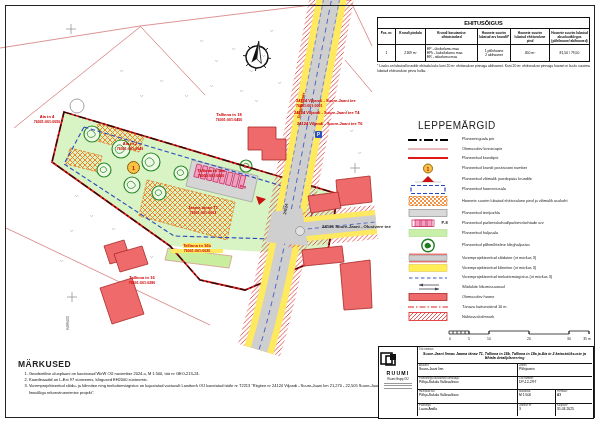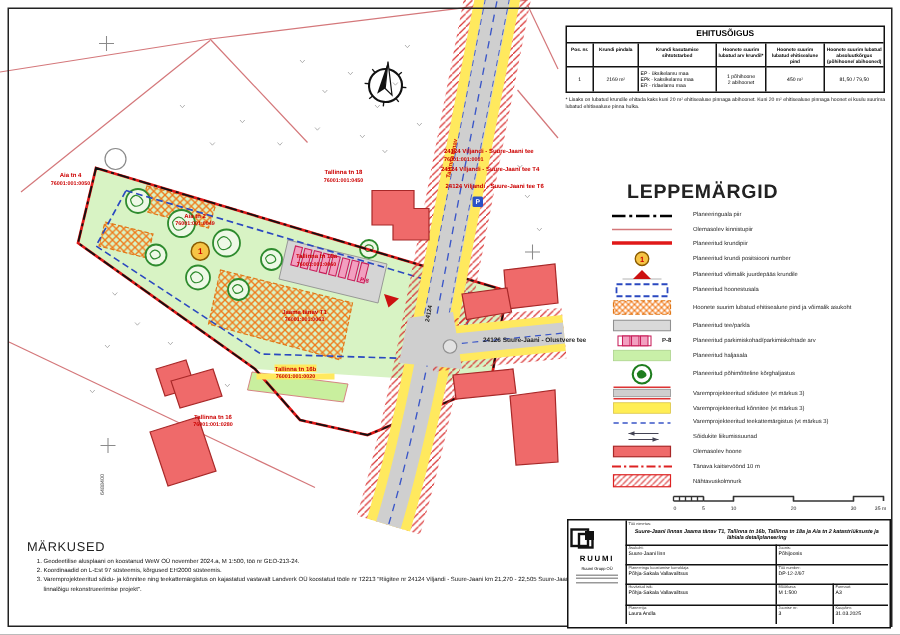--- a/index.html
+++ b/index.html
@@ -34,21 +34,21 @@
   #ehitus .ttitle{border-bottom:1px solid #111;text-align:center;font-weight:bold;font-size:5.6px;padding:2px 0;}
   .tgrid{display:grid;grid-template-columns:18px 30px 52px 33px 39px 39px;}
   .tgrid>div{border-right:1px solid #111;border-bottom:1px solid #111;padding:1.5px 1px;text-align:center;}
   .tgrid>div:nth-child(6n){border-right:none;}
   .tgrid .hd{font-weight:bold;font-size:3.2px;line-height:1.25;}
   .tgrid .bd{font-size:3.4px;line-height:1.3;border-bottom:none;display:flex;flex-direction:column;justify-content:center;}
   .tgrid .bd.la{align-items:flex-start;text-align:left;}
   #tfoot{font-size:3.4px;line-height:1.3;margin-top:2px;color:#111;}
 
   #legend{left:400px;top:120px;width:192px;}
-  #legend h2{margin:0 0 4px 18px;font-size:13px;font-weight:700;letter-spacing:.5px;color:#222;}
+  #legend h2{margin:0 0 4px 18px;font-size:10px;font-weight:400;letter-spacing:.5px;color:#222;}
   .lrow{display:flex;align-items:center;min-height:9.3px;}
   .lsw{width:56px;flex:none;display:flex;align-items:center;justify-content:center;}
   .llab{font-size:3.9px;line-height:1.15;color:#222;padding-left:6px;}
   .lbadge{font-size:4px;color:#222;margin-left:3px;font-weight:bold;}
 
   #scalebar{left:447px;top:328px;width:146px;height:15px;}
 
   #titleblock{left:378px;top:346px;width:214px;height:71px;border:1px solid #111;font-size:3.2px;}
   .tb-cell{position:absolute;border-color:#111;}
   .tb-lab{font-size:2.6px;color:#333;display:block;padding:1px 0 0 2px;}
@@ -56,21 +56,21 @@
   #tb-logo{left:0;top:0;width:38px;height:69px;border-right:1px solid #111;text-align:center;}
   #tb-title{left:38px;top:0;width:175px;height:16px;border-bottom:1px solid #111;}
   #tb-title .proj{font-size:3.6px;font-weight:bold;font-style:italic;text-align:center;display:block;padding:1px 3px;line-height:1.25;}
   .tb-row{position:absolute;left:38px;width:175px;height:13.2px;border-bottom:1px solid #111;}
   .tb-split{position:absolute;top:0;bottom:0;border-left:1px solid #111;}
   #ruumi-name{font-size:5.2px;font-weight:bold;letter-spacing:1.2px;margin-top:1px;}
   #ruumi-sub{font-size:2.7px;margin-top:2px;}
   .addr-bar{height:1px;background:#999;margin:1.5px 5px 0 5px;}
 
   #notes{left:18px;top:359px;width:370px;background:#fff;}
-  #notes h2{margin:0 0 2px 0;font-size:8.5px;font-weight:400;letter-spacing:.5px;color:#222;}
+  #notes h2{margin:0 0 2px 0;font-size:8.5px;font-weight:700;letter-spacing:.5px;color:#222;}
   #notes ol{margin:0;padding-left:11px;font-size:4px;line-height:1.55;color:#111;}
 </style>
 </head>
 <body>
 
 <div id="sheet">
 
   <svg id="mapsvg" width="600" height="423" viewBox="0 0 600 423">
     <defs>
       <pattern id="pOr" width="5" height="5" patternUnits="userSpaceOnUse">

